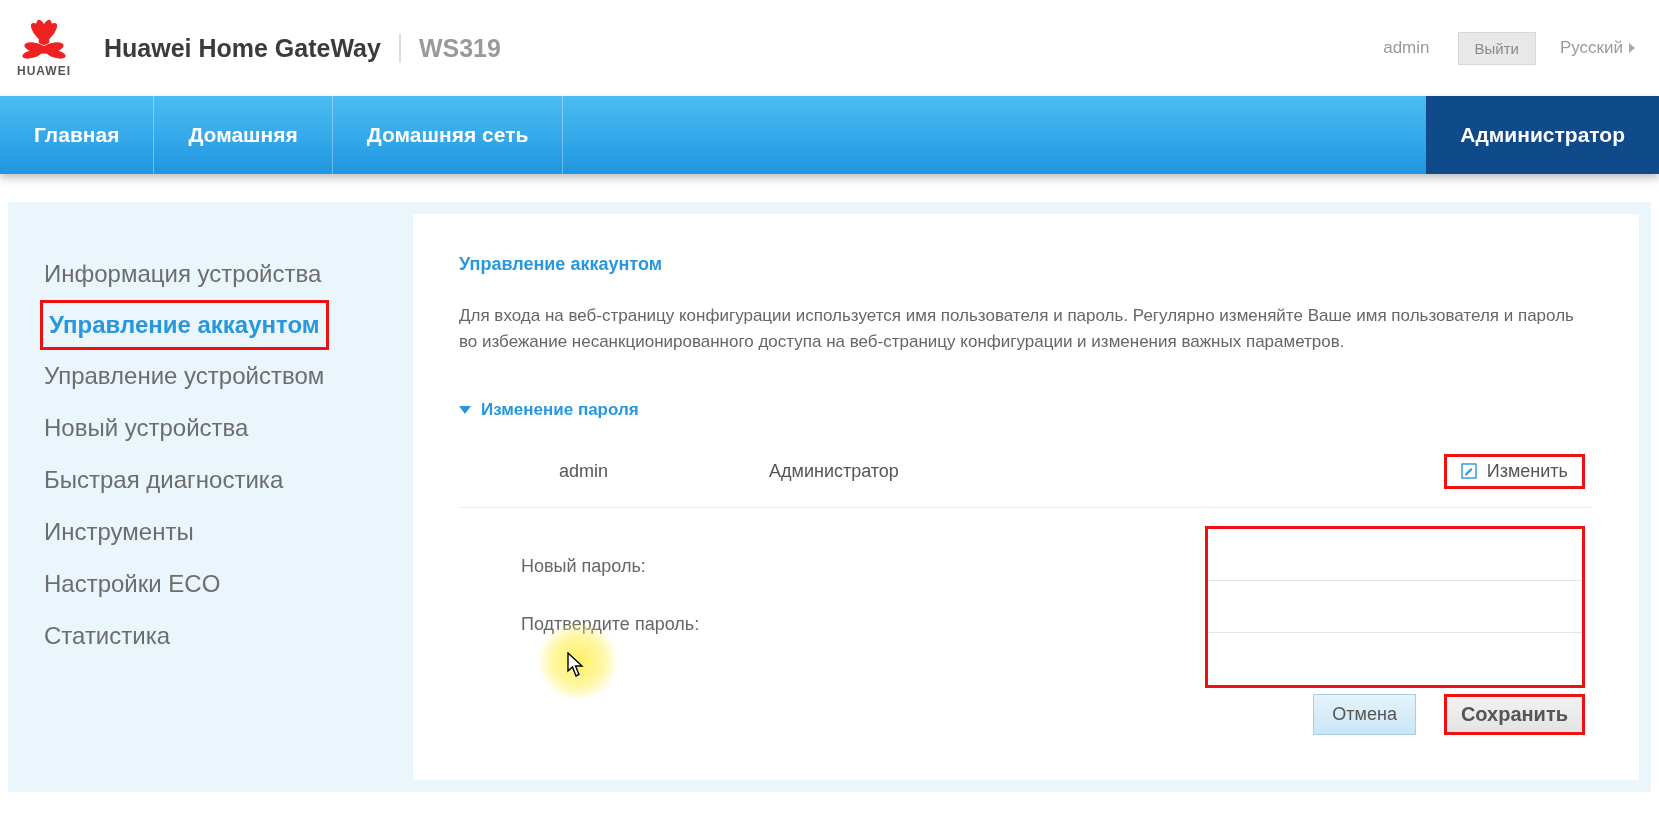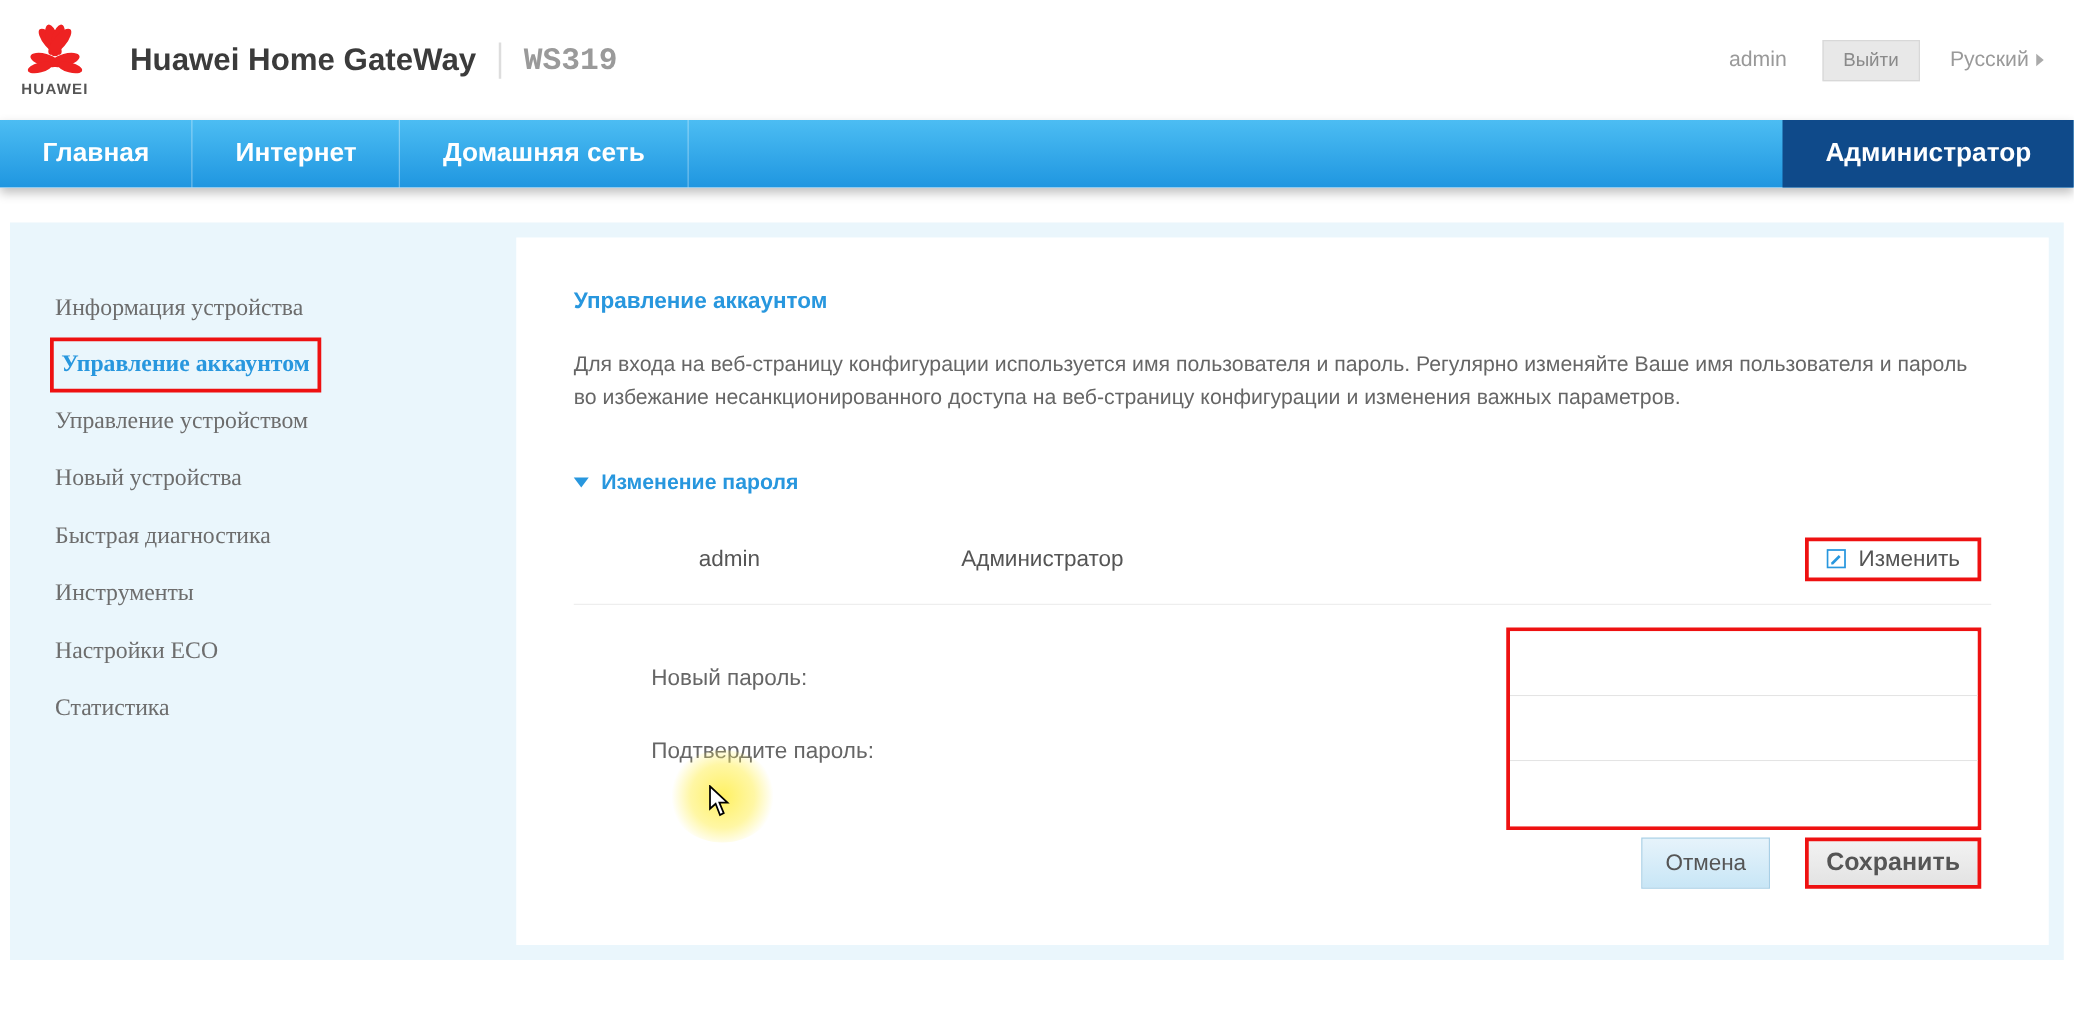--- a/index.html
+++ b/index.html
@@ -4,37 +4,37 @@
   <style>
     * { box-sizing: border-box; margin: 0; padding: 0; }
     body { font-family: Arial, Helvetica, sans-serif; font-size: 16px; color: #444; background: #fff; width: 1659px; }
 
     
     .top-header { display: flex; align-items: center; padding: 18px 24px 18px 14px; }
     .logo-block { display: flex; flex-direction: column; align-items: center; margin-right: 30px; }
     .logo-petals { width: 60px; height: 44px; }
     .logo-text { font-size: 12px; letter-spacing: 1px; color: #555; font-weight: 600; margin-top: 2px; }
     .brand-title { font-size: 25px; font-weight: bold; color: #3b3b3b; }
-    .model { font-size: 25px; font-weight: 600; color: #9a9a9a; margin-left: 18px; padding-left: 18px; border-left: 2px solid #ddd; font-family: Liberation Mono, monospace; }
+    .model { font-size: 25px; font-weight: 600; color: #9a9a9a; margin-left: 18px; padding-left: 18px; border-left: 2px solid #ddd; }
     .top-spacer { flex: 1; }
     .user-name { color: #999; font-size: 17px; margin-right: 28px; }
     .logout-btn { background: #e8e8e8; border: 1px solid #d8d8d8; color: #8a8a8a; padding: 7px 16px; font-size: 15px; cursor: pointer; margin-right: 24px; }
     .lang { color: #9a9a9a; font-size: 17px; display: flex; align-items: center; cursor: pointer; }
     .lang-caret { width: 0; height: 0; border-top: 5px solid transparent; border-bottom: 5px solid transparent; border-left: 6px solid #aaa; margin-left: 6px; }
 
     
-    .nav { display: flex; height: 54px; background: linear-gradient(#4cbdf3, #1f96e0); box-shadow: 0 4px 8px rgba(0,0,0,0.25); }
+    .nav { display: flex; height: 78px; background: linear-gradient(#4cbdf3, #1f96e0); box-shadow: 0 4px 8px rgba(0,0,0,0.25); }
     .nav-item { color: #fff; font-size: 21px; font-weight: 600; display: flex; align-items: center; padding: 0 34px; border-right: 1px solid rgba(255,255,255,0.35); cursor: pointer; }
     .nav-spacer { flex: 1; }
     .nav-item.active { background: #0f4a8a; border-right: none; }
 
     
     .content { display: flex; margin: 28px 8px 0 8px; background: #eaf6fc; min-height: 590px; }
     .sidebar { width: 405px; padding: 46px 30px 20px 32px; }
-    .side-link { font-size: 19px; color: #6d6d6d; padding: 12px 4px; cursor: pointer; font-family: Liberation Serif, serif; }
+    .side-link { font-size: 24px; color: #6d6d6d; padding: 12px 4px; cursor: pointer; }
     .side-link.active { color: #2897de; font-weight: 600; border: 3px solid #e11; padding: 8px 6px; display: inline-block; }
 
     .main-panel { flex: 1; background: #fff; margin: 12px 12px 12px 0; padding: 40px 46px 30px 46px; }
     .section-title { color: #2897de; font-weight: bold; font-size: 18px; margin-bottom: 28px; }
     .description { color: #666; font-size: 17px; line-height: 1.55; margin-bottom: 44px; }
 
     .collapse-header { display: flex; align-items: center; color: #2897de; font-weight: bold; font-size: 17px; cursor: pointer; margin-bottom: 28px; text-align: right; }
     .tri-down { width: 0; height: 0; border-left: 6px solid transparent; border-right: 6px solid transparent; border-top: 8px solid #2897de; margin-right: 10px; }
 
     .user-row { display: flex; align-items: center; padding: 6px 0 18px 0; border-bottom: 1px solid #eee; }
@@ -83,21 +83,21 @@
   <div class="user-name">admin</div>
   <button class="logout-btn">Выйти</button>
   <div class="lang">
     <span>Русский</span>
     <span class="lang-caret"></span>
   </div>
 </div>
 
 <div class="nav">
   <div class="nav-item">Главная</div>
-  <div class="nav-item">Интернет</div>
+  <div class="nav-item">Домашняя</div>
   <div class="nav-item">Домашняя сеть</div>
   <div class="nav-spacer"></div>
   <div class="nav-item active">Администратор</div>
 </div>
 
 <div class="content">
   <div class="sidebar">
     <div class="side-link">Информация устройства</div>
     <div><span class="side-link active">Управление аккаунтом</span></div>
     <div class="side-link">Управление устройством</div>

